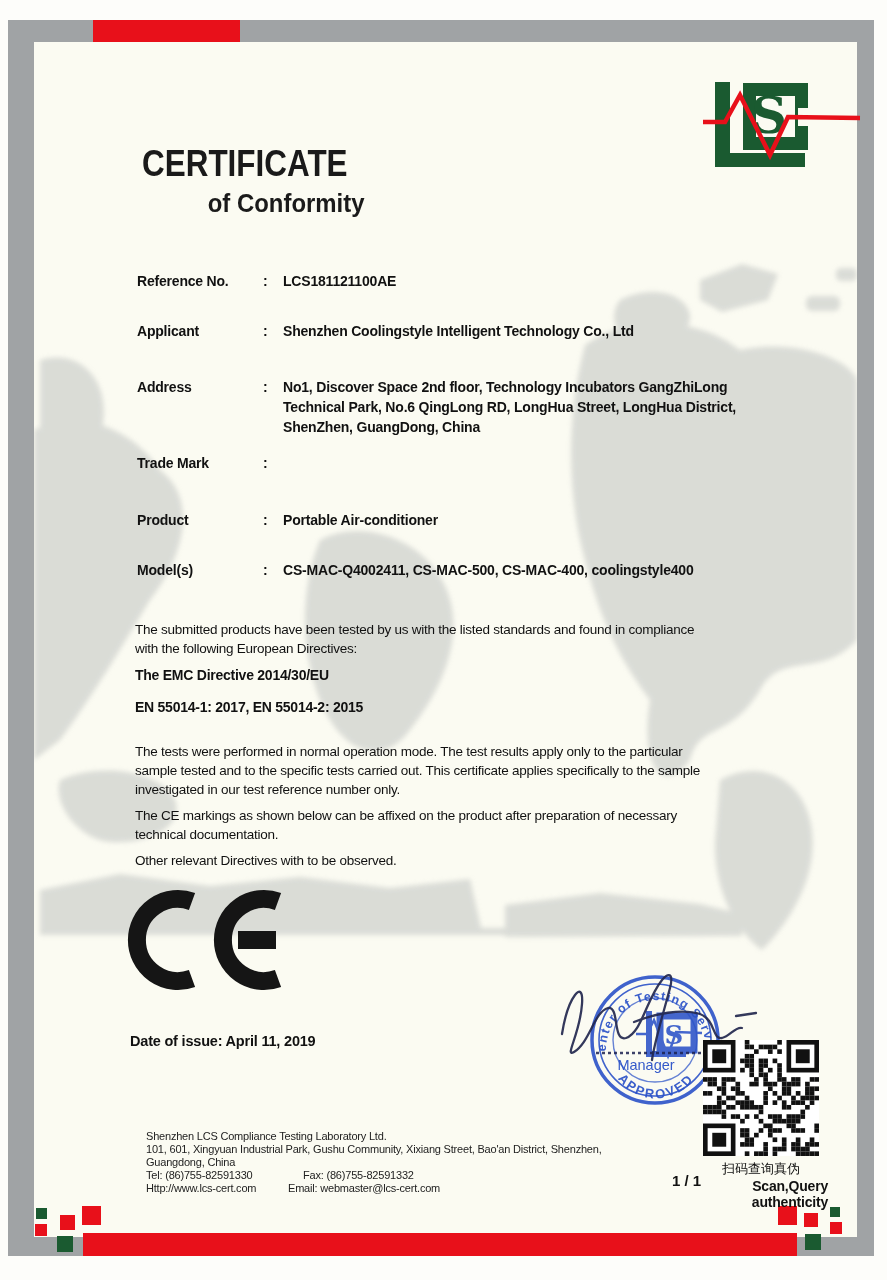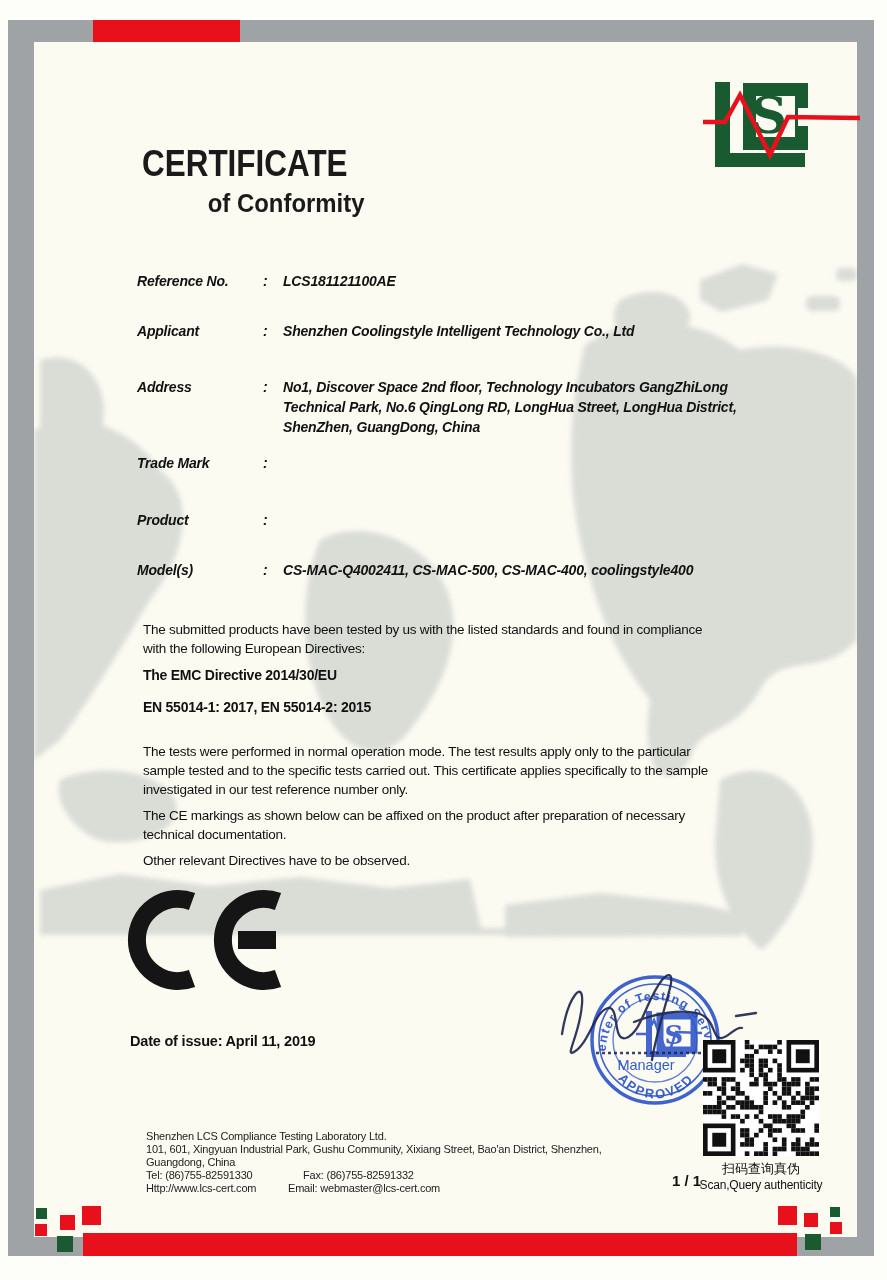--- a/index.html
+++ b/index.html
@@ -14,34 +14,34 @@
   .frame{position:absolute;left:8px;top:20px;width:866px;height:1236px;
          border-style:solid;border-color:var(--color-gray);
          border-width:22px 17px 19px 26px;pointer-events:none;}
   .red-top{position:absolute;left:93px;top:20px;width:147px;height:22px;background:var(--color-red);}
   .red-bottom{position:absolute;left:83px;top:1233px;width:714px;height:23px;background:var(--color-red);}
   .sq{position:absolute;}
   .logo{position:absolute;left:695px;top:66px;}
   .title{position:absolute;left:142px;top:143px;color:var(--color-ink);text-align:right;}
   .title h1{font-size:37px;font-weight:bold;letter-spacing:0;transform:scaleX(.85);transform-origin:left;}
   .title h2{font-size:26px;font-weight:bold;margin-top:3px;transform:scaleX(.92);transform-origin:left;}
-  .row{position:absolute;left:137px;display:flex;font-weight:bold;font-size:14px;line-height:20px;color:#111;letter-spacing:-.2px;font-style:italic;}
+  .row{position:absolute;left:137px;display:flex;font-weight:bold;font-size:14px;line-height:20px;color:#111;letter-spacing:-.2px;}
   .row .lbl{width:126px;}
   .row .col{width:20px;}
   .row .val{width:566px;white-space:pre-line;}
   .para{position:absolute;left:135px;width:700px;font-size:13.5px;line-height:19px;color:#111;
-        white-space:pre-line;letter-spacing:-.25px;margin-left:8px;}
+        white-space:pre-line;letter-spacing:-.25px;}
   .para.bold{font-weight:bold;font-size:14px;}
   .ce{position:absolute;left:126px;top:884px;}
   .date{position:absolute;left:130px;top:1033px;font-size:14.5px;font-weight:bold;color:#111;letter-spacing:-.2px;}
   .stamp{position:absolute;left:550px;top:956px;}
   .qr-wrap{position:absolute;left:694px;top:1040px;width:134px;text-align:center;}
   .qr-wrap svg{display:block;margin:0 auto;}
   .qr-zh{font-size:13px;font-weight:normal;margin-top:4px;color:#111;}
-  .qr-en{font-size:12px;font-weight:normal;color:#111;letter-spacing:-.2px;}
+  .qr-en{font-size:14px;font-weight:bold;color:#111;letter-spacing:-.2px;text-align:right;}
   .foot{position:absolute;font-size:11px;color:#222;letter-spacing:-.2px;white-space:nowrap;}
   .pagenum{position:absolute;left:672px;top:1172px;font-size:15px;font-weight:bold;color:#111;text-align:center;}
 </style>
 </head>
 <body>
 
 <div class="page">
 
   <div class="paper"></div>
 
@@ -117,37 +117,38 @@
 Technical Park, No.6 QingLong RD, LongHua Street, LongHua District,
 ShenZhen, GuangDong, China</span>
   </div>
   <div class="row" style="top:453px">
     <span class="lbl">Trade Mark</span>
       <span class="col">:</span>
   </div>
   <div class="row" style="top:510px">
     <span class="lbl">Product</span>
       <span class="col">:</span>
+      <span class="val">Portable Air-conditioner</span>
   </div>
   <div class="row" style="top:560px">
     <span class="lbl">Model(s)</span>
       <span class="col">:</span>
       <span class="val">CS-MAC-Q4002411, CS-MAC-500, CS-MAC-400, coolingstyle400</span>
   </div>
 
   <div class="para" style="top:620px">The submitted products have been tested by us with the listed standards and found in compliance
 with the following European Directives:</div>
   <div class="para bold" style="top:666px">The EMC Directive 2014/30/EU</div>
   <div class="para bold" style="top:698px">EN 55014-1: 2017, EN 55014-2: 2015</div>
   <div class="para" style="top:742px">The tests were performed in normal operation mode. The test results apply only to the particular
 sample tested and to the specific tests carried out. This certificate applies specifically to the sample
 investigated in our test reference number only.</div>
   <div class="para" style="top:806px">The CE markings as shown below can be affixed on the product after preparation of necessary
 technical documentation.</div>
-  <div class="para" style="top:851px">Other relevant Directives have to be observed.</div>
+  <div class="para" style="top:851px">Other relevant Directives with to be observed.</div>
 
   <svg class="ce" width="165" height="112" viewBox="0 0 165 112">
     <path d="M66,17.5 A41,41 0 1 0 66,94.5" fill="none" stroke="#151515" stroke-width="18"></path>
     <path d="M152,17.5 A41,41 0 1 0 152,94.5" fill="none" stroke="#151515" stroke-width="18"></path>
     <path d="M112,56 L150,56" stroke="#151515" stroke-width="18"></path>
   </svg>
 
   <div class="date">Date of issue: April 11, 2019</div>
 
   <svg class="stamp" width="212" height="172" viewBox="0 0 212 172">

